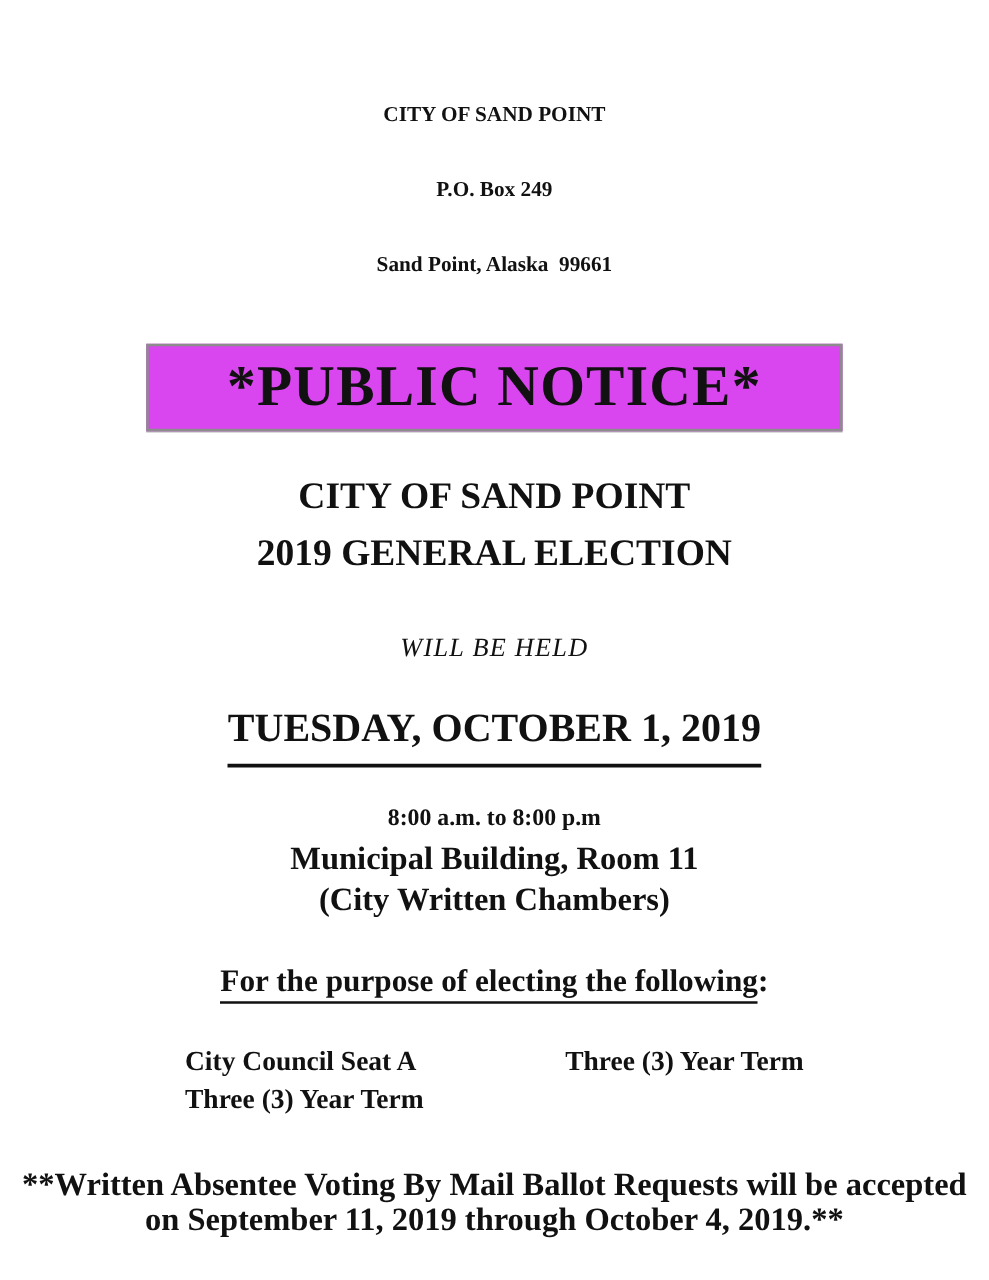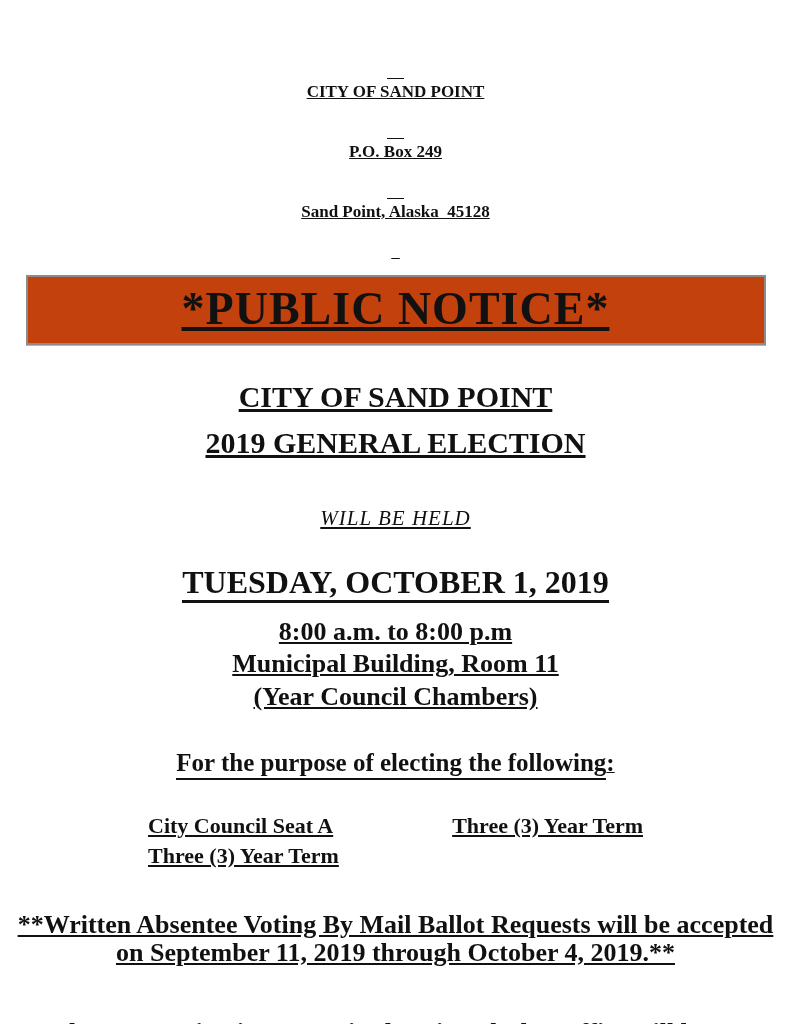--- a/index.html
+++ b/index.html
@@ -9,36 +9,35 @@
     height: 1024px;
     font-family: "Liberation Serif", "DejaVu Serif", serif;
     color: #111111;
     overflow: hidden;
   }
   .page {
     width: 791px;
     height: 1024px;
     padding-top: 42px;
     text-align: center;
-    text-decoration: underline;
   }
 
   
   .letterhead {
     font-weight: bold;
     font-size: 17px;
     line-height: 20px;
     white-space: pre-wrap;
   }
 
   
   .banner {
-    width: 740px;
+    width: 557px;
     margin: 0 auto;
-    background: #c2410c;
+    background: #d946ef;
     border: 2px solid #8c8c8c;
     box-shadow: 0 1px 0 #b5b5b5;
     padding: 8px 0 10px 0;
   }
   .banner-top { margin-top: 13px; }
   .banner .banner-text {
     font-weight: bold;
     font-size: 46px;
     line-height: 48px;
     letter-spacing: 1px;
@@ -59,27 +58,27 @@
     letter-spacing: 1px;
   }
 
   .date-line-wrap { margin-top: 33px; }
   .date-line {
     display: inline-block;
     font-weight: bold;
     font-size: 32px;
     line-height: 36px;
     border-bottom: 3px solid #111111;
-    padding-bottom: 0;
+    padding-bottom: 11px;
   }
 
   .time-line {
-    margin-top: 14px;
+    margin-top: 26px;
     font-weight: bold;
-    font-size: 26px;
+    font-size: 19px;
     line-height: 30px;
   }
 
   .location {
     font-weight: bold;
     font-size: 26px;
     line-height: 33px;
   }
 
   .purpose-wrap { margin-top: 36px; }
@@ -118,21 +117,21 @@
   .absentee-person { margin-top: 52px; }
 </style>
 </head>
 <body>
 
 <div class="page">
 
   <div class="letterhead">
     <div>CITY OF SAND POINT</div>
     <div>P.O. Box 249</div>
-    <div>Sand Point, Alaska  45128</div>
+    <div>Sand Point, Alaska  99661</div>
   </div>
 
   <div class="banner banner-top">
     <div class="banner-text">*PUBLIC NOTICE*</div>
   </div>
 
   <div class="election-title">
     <div>CITY OF SAND POINT</div>
     <div>2019 GENERAL ELECTION</div>
   </div>
@@ -140,21 +139,21 @@
   <div class="will-be-held">WILL BE HELD</div>
 
   <div class="date-line-wrap">
     <span class="date-line">TUESDAY, OCTOBER 1, 2019</span>
   </div>
 
   <div class="time-line">8:00 a.m. to 8:00 p.m</div>
 
   <div class="location">
     <div>Municipal Building, Room 11</div>
-    <div>(Year Council Chambers)</div>
+    <div>(City Written Chambers)</div>
   </div>
 
   <div class="purpose-wrap">
     <span class="purpose-underlined">For the purpose of electing the following</span><span class="purpose-colon">:</span>
   </div>
 
   <div class="seats">
     <div class="seat-row">
       <span>City Council Seat A</span>
       <span>Three (3) Year Term</span>

